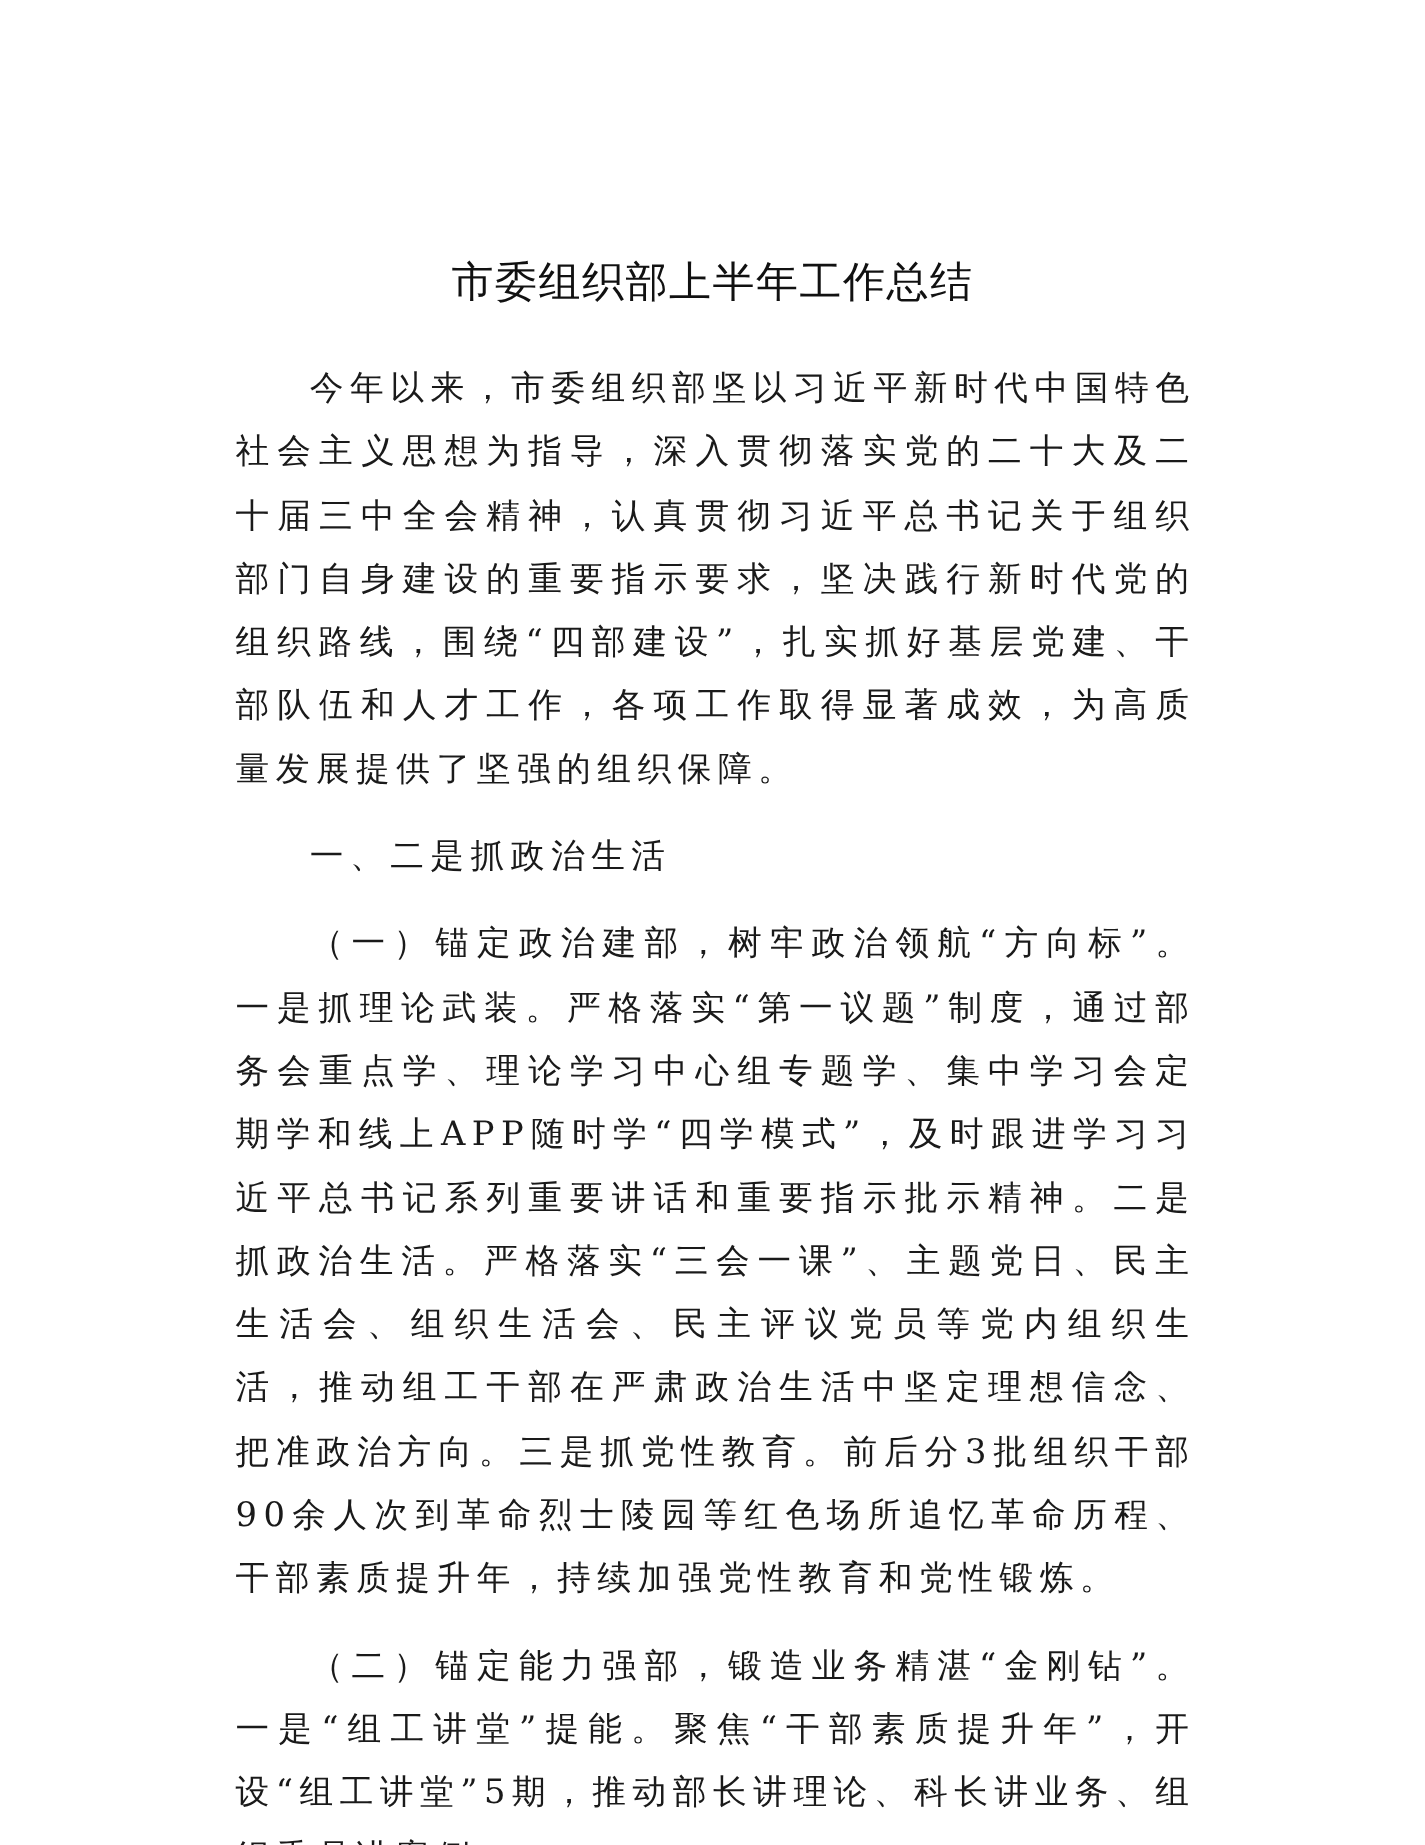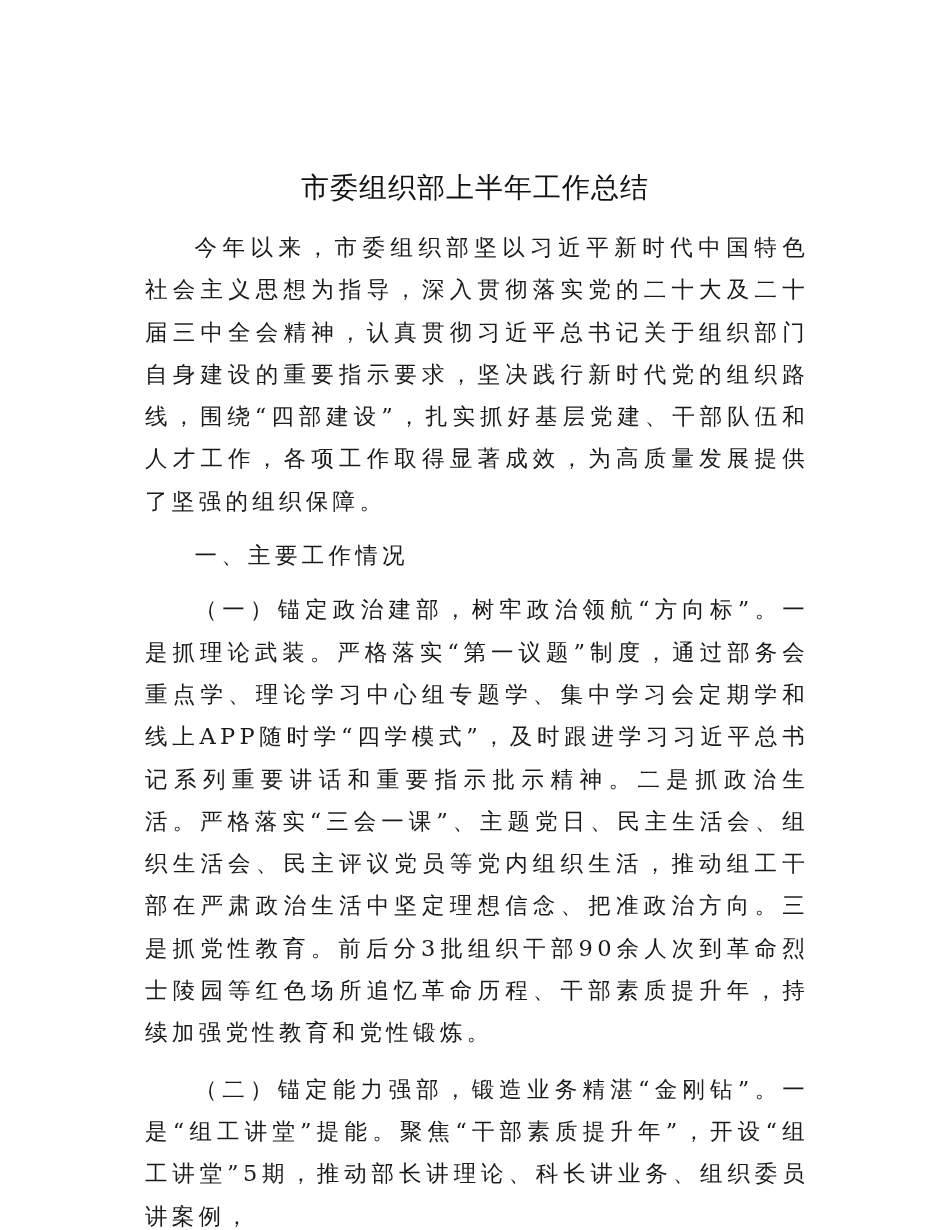--- a/index.html
+++ b/index.html
@@ -9,29 +9,29 @@
     position: absolute; left: 0; top: 166px; width: 950px; text-align: center;
     font-family: "DejaVu Sans", "Liberation Sans", sans-serif;
     font-size: 28px; color: #111; letter-spacing: 1px; line-height: 44px;
   }
   .body {
     position: absolute; left: 141px; top: 222px; width: 672px;
     font-family: "DejaVu Serif", "Liberation Serif", serif;
     font-size: 22.5px; color: #1a1a1a; line-height: 42.3px;
     text-align: justify; letter-spacing: 4.3px;
   }
-  .body p { margin: 4px; text-indent: 2.2em; }
+  .body p { margin: 16px; text-indent: 2.2em; }
   .body p.heading { margin-top: 12px; }
   .body p.sec { margin-top: 12px; }
   .body p.sec2 { margin-top: 14px; }
 </style>
 </head>
 <body>
 
 <div class="page">
   <div class="title">市委组织部上半年工作总结</div>
   <div class="body">
     <p>今年以来，市委组织部坚以习近平新时代中国特色社会主义思想为指导，深入贯彻落实党的二十大及二十届三中全会精神，认真贯彻习近平总书记关于组织部门自身建设的重要指示要求，坚决践行新时代党的组织路线，围绕“四部建设”，扎实抓好基层党建、干部队伍和人才工作，各项工作取得显著成效，为高质量发展提供了坚强的组织保障。</p>
-    <p class="heading">一、主要工作情况</p>
+    <p class="heading">一、二是抓政治生活</p>
     <p class="sec">（一）锚定政治建部，树牢政治领航“方向标”。一是抓理论武装。严格落实“第一议题”制度，通过部务会重点学、理论学习中心组专题学、集中学习会定期学和线上APP随时学“四学模式”，及时跟进学习习近平总书记系列重要讲话和重要指示批示精神。二是抓政治生活。严格落实“三会一课”、主题党日、民主生活会、组织生活会、民主评议党员等党内组织生活，推动组工干部在严肃政治生活中坚定理想信念、把准政治方向。三是抓党性教育。前后分3批组织干部90余人次到革命烈士陵园等红色场所追忆革命历程、干部素质提升年，持续加强党性教育和党性锻炼。</p>
     <p class="sec2">（二）锚定能力强部，锻造业务精湛“金刚钻”。一是“组工讲堂”提能。聚焦“干部素质提升年”，开设“组工讲堂”5期，推动部长讲理论、科长讲业务、组织委员讲案例，</p>
   </div>
 </div>
 
 </body></html>

